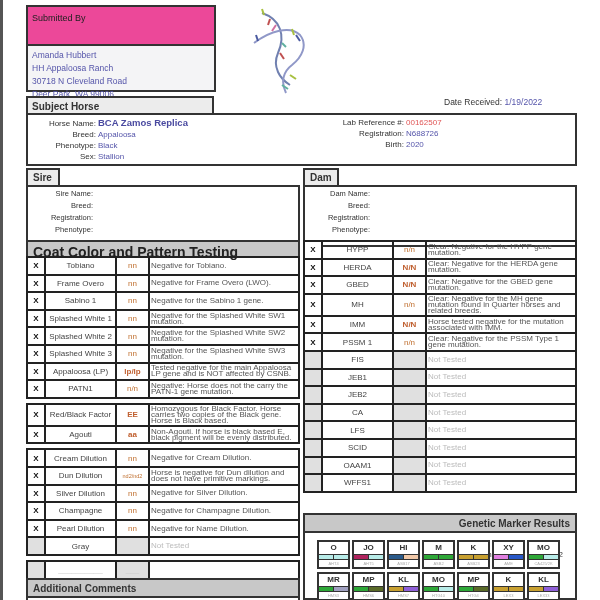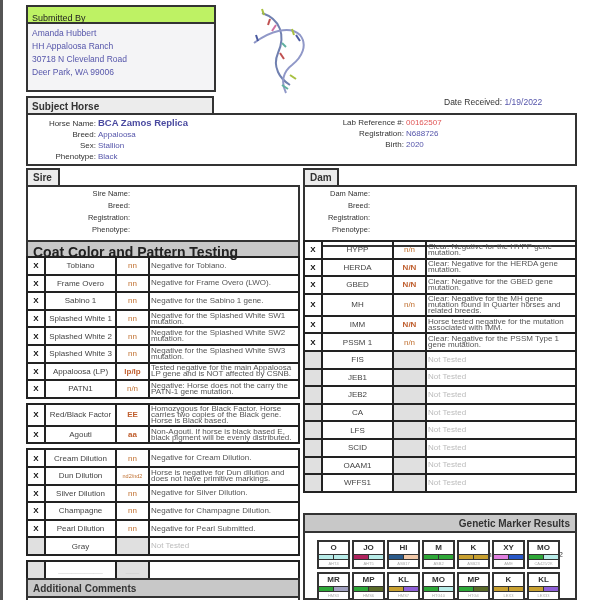--- a/index.html
+++ b/index.html
@@ -1,20 +1,20 @@
 <!DOCTYPE html>
 <html><head>
 <meta charset="utf-8">
 <style>
   * { box-sizing: border-box; margin: 0; padding: 0; }
   body { width: 600px; height: 600px; overflow: hidden; background: #fff; font-family: "Liberation Sans", sans-serif; position: relative; color: #333; }
   .leftbar { position: absolute; left: 0; top: 0; width: 3px; height: 600px; background: #555; }
   .abs { position: absolute; }
   .submitted { left: 26px; top: 5px; width: 190px; height: 87px; border: 2px solid #333; background: #f4f4f6; }
-  .submitted .hdr { height: 17px; background: #bef264; border-bottom: 2px solid #333; font-size: 9px; padding: 6px 4px; color: #222; }
+  .submitted .hdr { height: 39px; background: #ec4899; border-bottom: 2px solid #333; font-size: 9px; padding: 6px 4px; color: #222; }
   .submitted .addr { padding: 3px 4px; font-size: 8.5px; line-height: 13px; color: #5555aa; }
   .dna { left: 250px; top: 5px; width: 60px; height: 90px; }
   .subject-tab { left: 26px; top: 96px; width: 188px; height: 17px; background: #ececec; border: 2px solid #333; border-bottom: none; font-weight:bold; font-size:10px; padding:3px 4px; }
   .date-rec { left: 444px; top: 97px; font-size: 8.5px; color: #333; }
   .date-rec span.v { color: #5555aa; }
   .subject { left: 26px; top: 113px; width: 551px; height: 53px; border: 2px solid #333; }
   .kv { position: absolute; font-size: 8px; line-height: 11px; color: #333; }
   .kv .l { display: inline-block; text-align: right; }
   .kv .v { color: #5555aa; margin-left: 2px; }
   .kv .v.bold { font-weight: bold; font-size: 9.5px; color: #4a4aa0; }
@@ -80,32 +80,32 @@
 
 <div class="abs subject-tab">Subject Horse</div>
 <div class="abs date-rec">
   <span>Date Received:</span>
   <span class="v">1/19/2022</span>
 </div>
 <div class="abs subject">
   <div class="kv" style="left:2px; top:2px;">
     <div><span class="l" style="width:66px">Horse Name:</span><span class="v bold">BCA Zamos Replica</span></div>
     <div><span class="l" style="width:66px">Breed:</span><span class="v">Appaloosa</span></div>
+    <div><span class="l" style="width:66px">Phenotype:</span><span class="v">Black</span></div>
     <div><span class="l" style="width:66px">Sex:</span><span class="v">Stallion</span></div>
-    <div><span class="l" style="width:66px">Phenotype:</span><span class="v">Black</span></div>
   </div>
   <div class="kv" style="left:300px; top:2px;">
     <div><span class="l" style="width:76px">Lab Reference #:</span><span class="v red">00162507</span></div>
     <div><span class="l" style="width:76px">Registration:</span><span class="v">N688726</span></div>
     <div><span class="l" style="width:76px">Birth:</span><span class="v">2020</span></div>
   </div>
 </div>
 
 <div class="abs parent-tab" style="left:26px; top:168px; width:34px;">Sire</div>
-<div class="abs parent-box" style="left:26px; top:185px; width:274px;padding-left:37px;">
+<div class="abs parent-box" style="left:26px; top:185px; width:274px;">
   <div style="padding-top:1px">
     <div class="row">Sire Name:</div>
     <div class="row">Breed:</div>
     <div class="row">Registration:</div>
     <div class="row">Phenotype:</div>
   </div>
 </div>
 
 <div class="abs parent-tab" style="left:303px; top:168px; width:36px;">Dam</div>
 <div class="abs parent-box" style="left:303px; top:185px; width:274px;">
@@ -212,21 +212,21 @@
     <tr>
           <td class="x">X</td>
           <td class="name">Champagne</td>
           <td class="res">nn</td>
           <td class="desc">Negative for Champagne Dilution.</td>
         </tr>
     <tr>
           <td class="x">X</td>
           <td class="name">Pearl Dilution</td>
           <td class="res">nn</td>
-          <td class="desc">Negative for Pearl Submitted.</td>
+          <td class="desc">Negative for Name Dilution.</td>
         </tr>
     <tr>
           <td class="x gray"></td>
           <td class="name">Gray</td>
           <td class="res gray"></td>
           <td class="desc nt">Not Tested</td>
         </tr>
   </tbody>
     </table>
   <div class="gap"></div>

